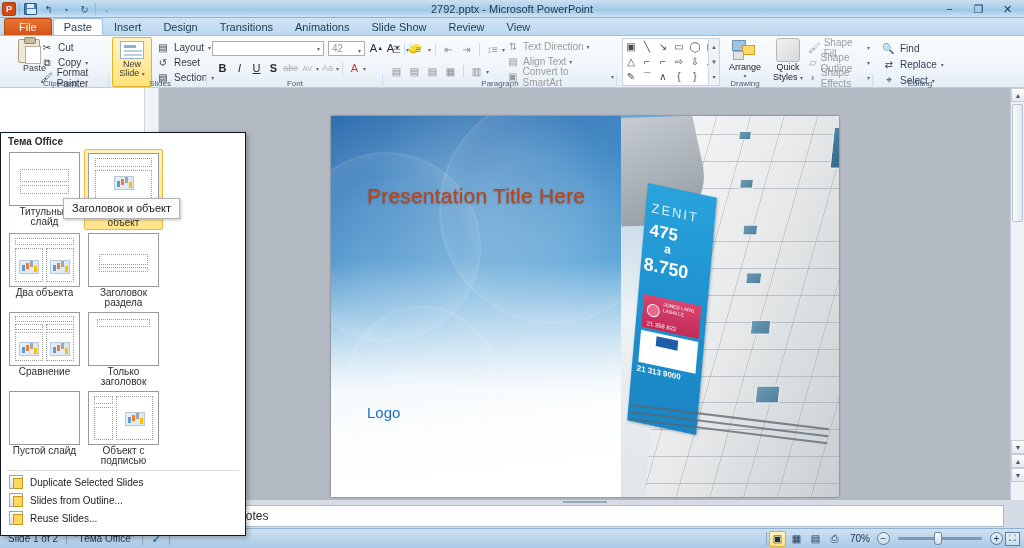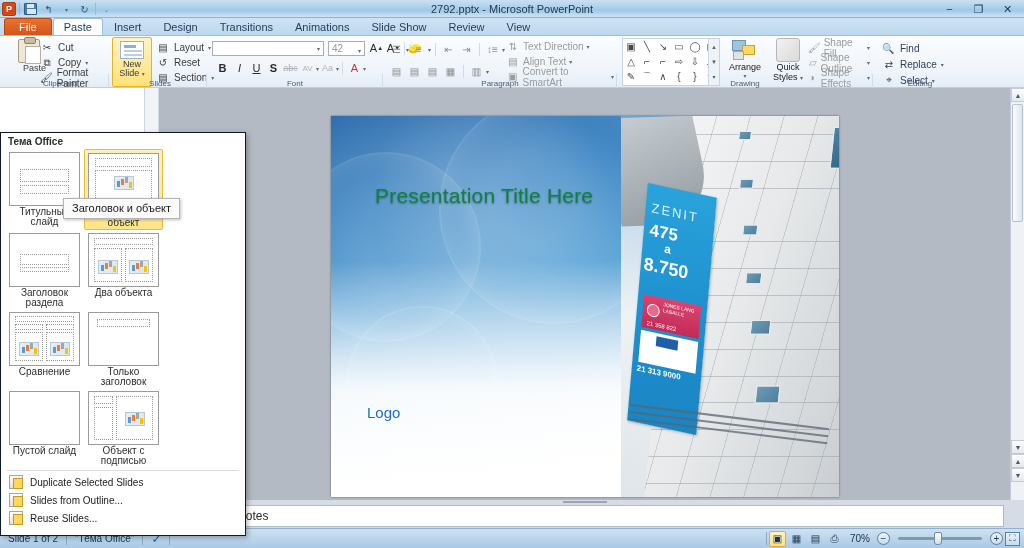--- a/index.html
+++ b/index.html
@@ -171,21 +171,21 @@
   }
   .coin{position:absolute;border-radius:50%;border:2px solid rgba(255,255,255,.13);}
   .coin.c1{left:-40px;top:36px;width:190px;height:190px;box-shadow:inset 0 0 26px rgba(255,255,255,.16);}
   .coin.c2{left:108px;top:-22px;width:230px;height:230px;box-shadow:inset 0 0 30px rgba(255,255,255,.13);}
   .coin.c3{left:16px;top:190px;width:150px;height:150px;box-shadow:inset 0 0 18px rgba(255,255,255,.10);}
   .slide-wave{
     position:absolute;left:0;bottom:0;width:100%;height:62%;
     background:linear-gradient(to bottom,rgba(255,255,255,0),rgba(255,255,255,.92) 55%, #ffffff 100%);
   }
   .slide-title{
-    position:absolute; left:44px; top:68px; font-size:21px; color:#15803d;
+    position:absolute; left:36px; top:68px; font-size:21px; color:#c2410c;
     letter-spacing:.2px; text-shadow:0 1px 2px rgba(0,40,80,.45);
   }
   .slide-logo{ position:absolute; left:36px; top:288px; font-size:15px; color:#1c6fc4; }
 
   
   .photo{position:absolute;right:0;top:0;width:218px;height:381px;overflow:hidden;}
   .photo-sky{position:absolute;inset:0;background:linear-gradient(200deg,#2d78b8 0%,#6fa9d4 18%,#c9dceb 38%,#eef2f4 60%,#dfe5e9 100%);}
   .bld{
     position:absolute;left:44px;top:-10px;width:260px;height:400px;
     background:linear-gradient(105deg,#f3f4f5 0%,#e7e9ea 35%,#d3d7da 68%,#b9bfc4 100%);
@@ -594,35 +594,35 @@
       <div class="gal-thumb">
         <span class="ph" style="left:6px;top:4px;right:6px;height:9px;"></span>
         <span class="ph" style="left:6px;top:16px;right:6px;bottom:4px;"></span>
         <span class="picto" style="left:25px;top:22px;"></span>
       </div>
       <div class="gal-lbl">Заголовок и объект</div>
     </div>
 
     <div class="gal-item">
       <div class="gal-thumb">
-        <span class="ph" style="left:10px;top:20px;right:10px;height:11px;"></span>
-        <span class="ph" style="left:10px;top:33px;right:10px;height:5px;"></span>
-      </div>
-      <div class="gal-lbl">Заголовок раздела</div>
-    </div>
-
-    <div class="gal-item">
-      <div class="gal-thumb">
         <span class="ph" style="left:5px;top:4px;right:5px;height:7px;"></span>
         <span class="ph" style="left:5px;top:14px;width:28px;bottom:4px;"></span>
         <span class="ph" style="right:5px;top:14px;width:28px;bottom:4px;"></span>
         <span class="picto" style="left:9px;top:26px;"></span>
         <span class="picto" style="right:9px;top:26px;"></span>
       </div>
       <div class="gal-lbl">Два объекта</div>
+    </div>
+
+    <div class="gal-item">
+      <div class="gal-thumb">
+        <span class="ph" style="left:10px;top:20px;right:10px;height:11px;"></span>
+        <span class="ph" style="left:10px;top:33px;right:10px;height:5px;"></span>
+      </div>
+      <div class="gal-lbl">Заголовок раздела</div>
     </div>
 
     <div class="gal-item">
       <div class="gal-thumb">
         <span class="ph" style="left:5px;top:3px;right:5px;height:6px;"></span>
         <span class="ph" style="left:5px;top:11px;width:28px;height:6px;"></span>
         <span class="ph" style="right:5px;top:11px;width:28px;height:6px;"></span>
         <span class="ph" style="left:5px;top:19px;width:28px;bottom:4px;"></span>
         <span class="ph" style="right:5px;top:19px;width:28px;bottom:4px;"></span>
         <span class="picto" style="left:9px;top:29px;"></span>

